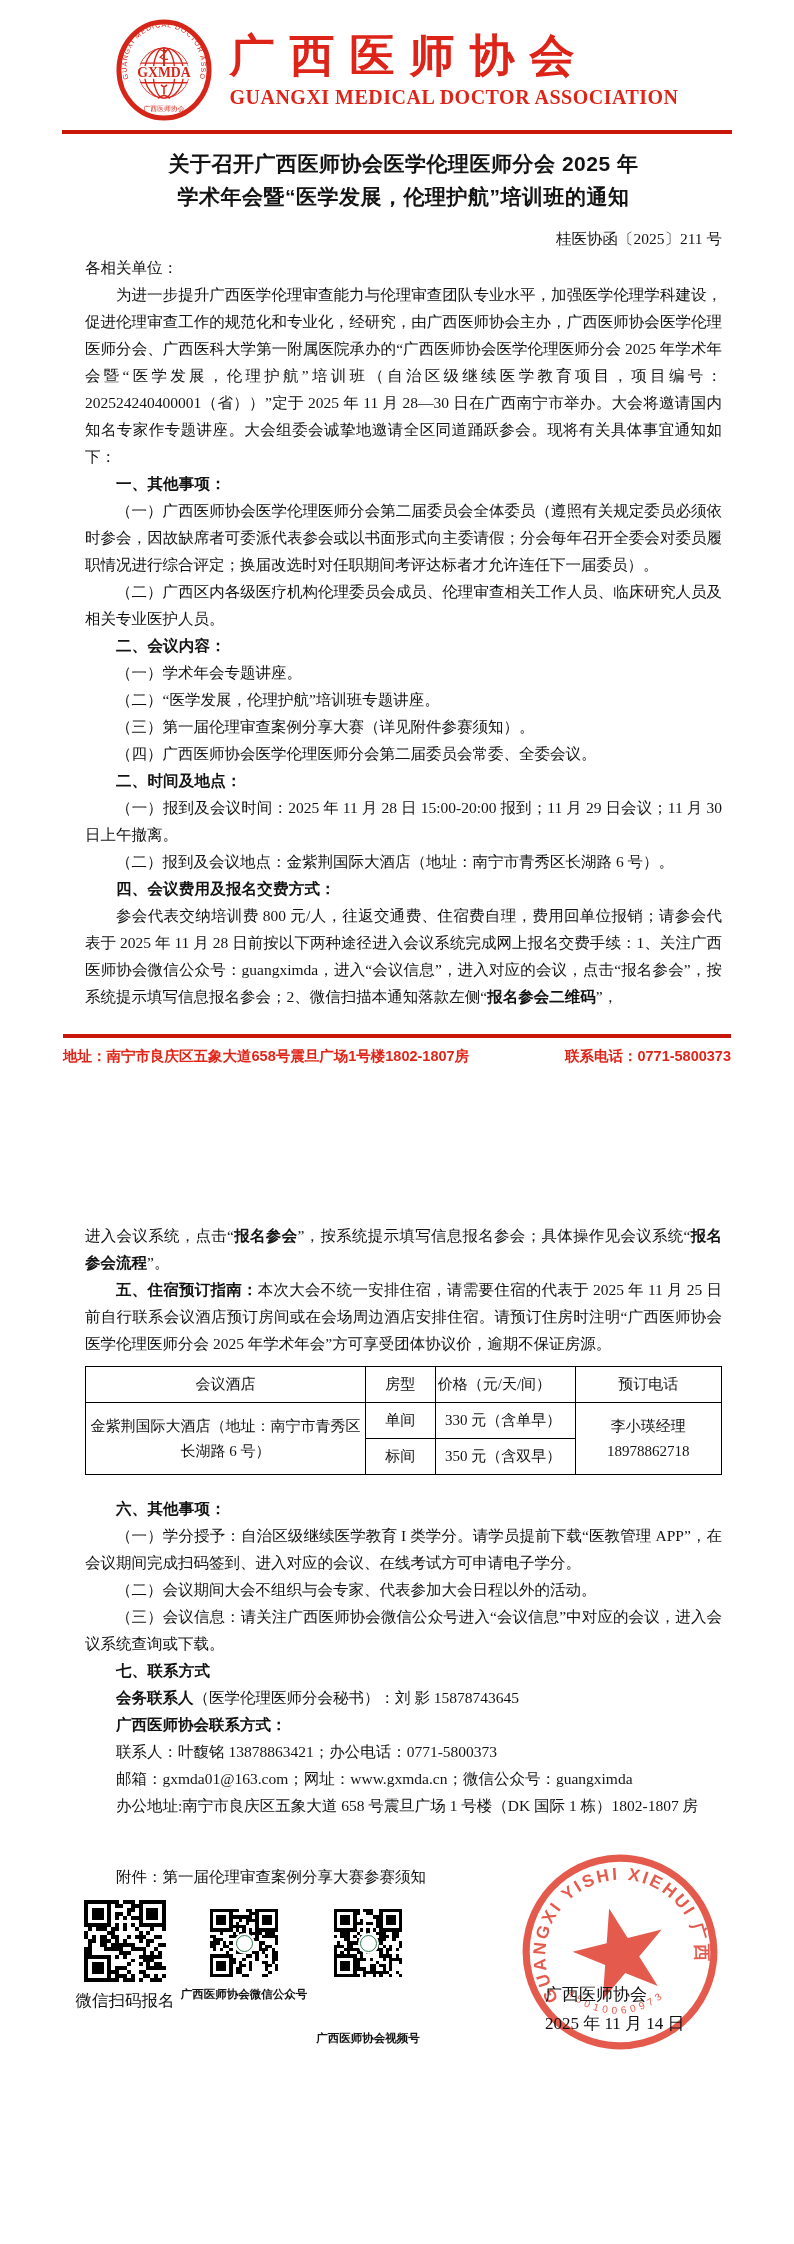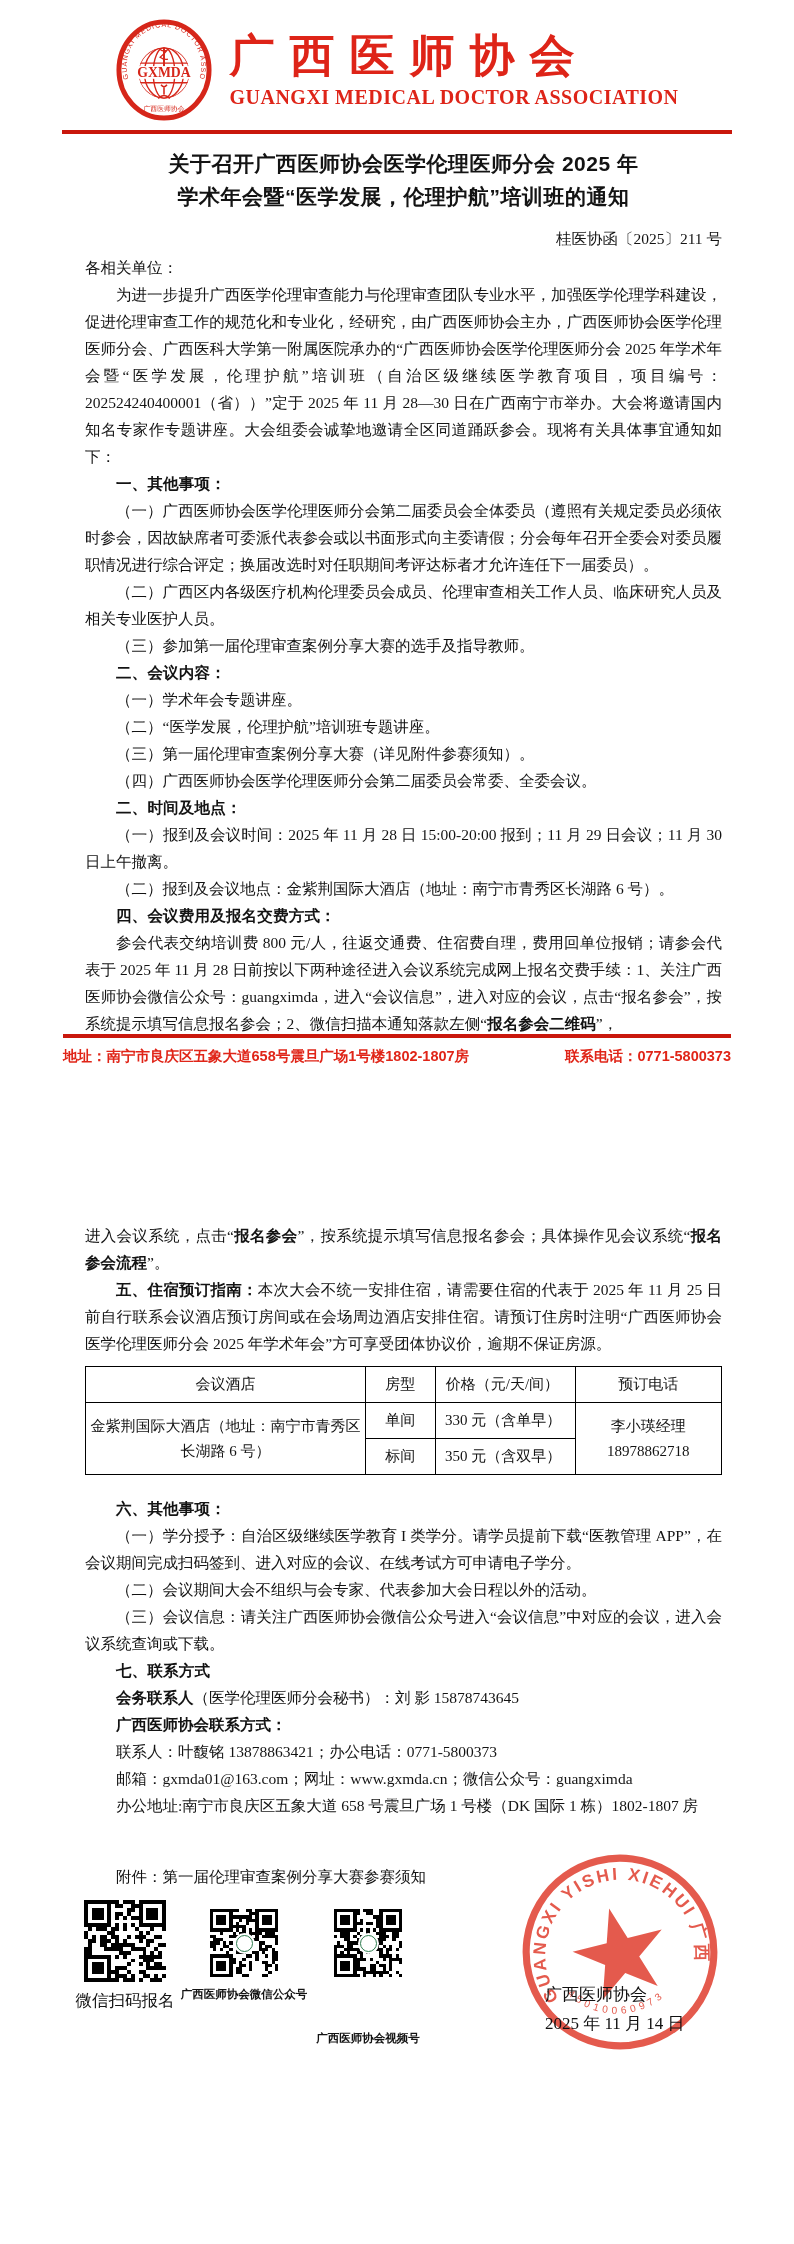--- a/index.html
+++ b/index.html
@@ -41,21 +41,21 @@
     color:#e02518;font-family:"Liberation Sans","DejaVu Sans",sans-serif;
     font-weight:bold;font-size:14.5px;line-height:18px;}
   
   .c2{padding-top:100px;}
   .hotel-table{width:100%;border-collapse:collapse;margin:9px 0 20px 0;font-size:15px;}
   .hotel-table th,.hotel-table td{border:1.6px solid #000;text-align:center;
     padding:5px 4px;font-weight:normal;line-height:25px;}
   .hotel-table .col-hotel{width:44%;}
   .hotel-table .col-room{width:11%;}
   .hotel-table .col-price{width:22%;text-align:center;padding-left:0;}
-  .hotel-table th.col-price{text-align:left;padding-left:10px;}
+  .hotel-table th.col-price{text-align:left;padding-left:2px;}
   .attach{margin-top:44px;}
   
   .qr-row{position:absolute;left:70px;top:778px;display:flex;align-items:flex-start;}
   .qr-item{display:flex;flex-direction:column;align-items:center;}
   .qr-item.q1{width:110px;}
   .qr-item.q2{width:128px;margin-top:9px;}
   .qr-item.q3{width:120px;margin-top:9px;gap:44px;}
   .qr-box{position:relative;background:#fff;}
   .qr-label-lg{margin-top:8px;font-size:16.5px;white-space:nowrap;}
   .qr-label-sm{margin-top:10px;font-size:11.5px;font-weight:bold;white-space:nowrap;
@@ -113,21 +113,20 @@
         <span class="tl">关于召开广西医师协会医学伦理医师分会 2025 年</span>
         <span class="tl">学术年会暨“医学发展，伦理护航”培训班的通知</span>
       </h1>
       <p class="docnum">桂医协函〔2025〕211 号</p>
       <p class="salutation">各相关单位：</p>
       <p class="para indent"><span>为进一步提升广西医学伦理审查能力与伦理审查团队专业水平，加强医学伦理学科建设，促进伦理审查工作的规范化和专业化，经研究，由广西医师协会主办，广西医师协会医学伦理医师分会、广西医科大学第一附属医院承办的“广西医师协会医学伦理医师分会 2025 年学术年会暨“医学发展，伦理护航”培训班（自治区级继续医学教育项目，项目编号：202524240400001（省））”定于 2025 年 11 月 28—30 日在广西南宁市举办。大会将邀请国内知名专家作专题讲座。大会组委会诚挚地邀请全区同道踊跃参会。现将有关具体事宜通知如下：</span></p>
 
       <h2 class="sec">一、其他事项：</h2>
       <p class="para indent">（一）广西医师协会医学伦理医师分会第二届委员会全体委员（遵照有关规定委员必须依时参会，因故缺席者可委派代表参会或以书面形式向主委请假；分会每年召开全委会对委员履职情况进行综合评定；换届改选时对任职期间考评达标者才允许连任下一届委员）。</p>
       <p class="para indent">（二）广西区内各级医疗机构伦理委员会成员、伦理审查相关工作人员、临床研究人员及相关专业医护人员。</p>
-      <p class="para indent">（三）参加第一届伦理审查案例分享大赛的选手及指导教师。</p>
 
       <h2 class="sec">二、会议内容：</h2>
       <p class="para indent">（一）学术年会专题讲座。</p>
       <p class="para indent">（二）“医学发展，伦理护航”培训班专题讲座。</p>
       <p class="para indent">（三）第一届伦理审查案例分享大赛（详见附件参赛须知）。</p>
       <p class="para indent">（四）广西医师协会医学伦理医师分会第二届委员会常委、全委会议。</p>
 
       <h2 class="sec">二、时间及地点：</h2>
       <p class="para indent">（一）报到及会议时间：2025 年 11 月 28 日 15:00-20:00 报到；11 月 29 日会议；11 月 30 日上午撤离。</p>
       <p class="para indent">（二）报到及会议地点：金紫荆国际大酒店（地址：南宁市青秀区长湖路 6 号）。</p>

